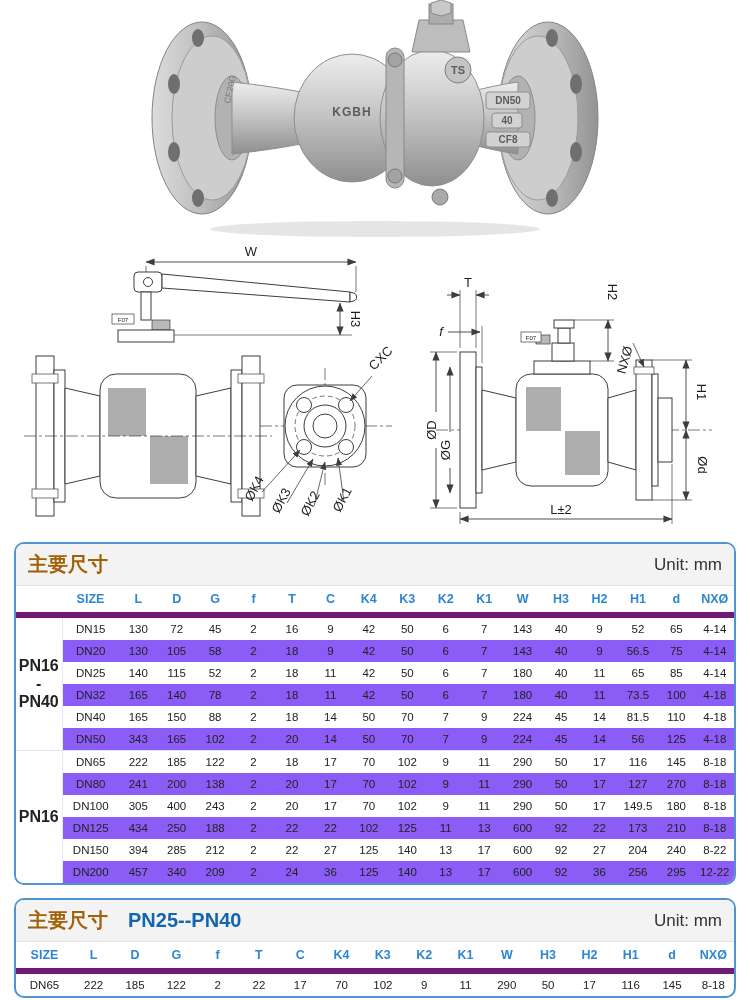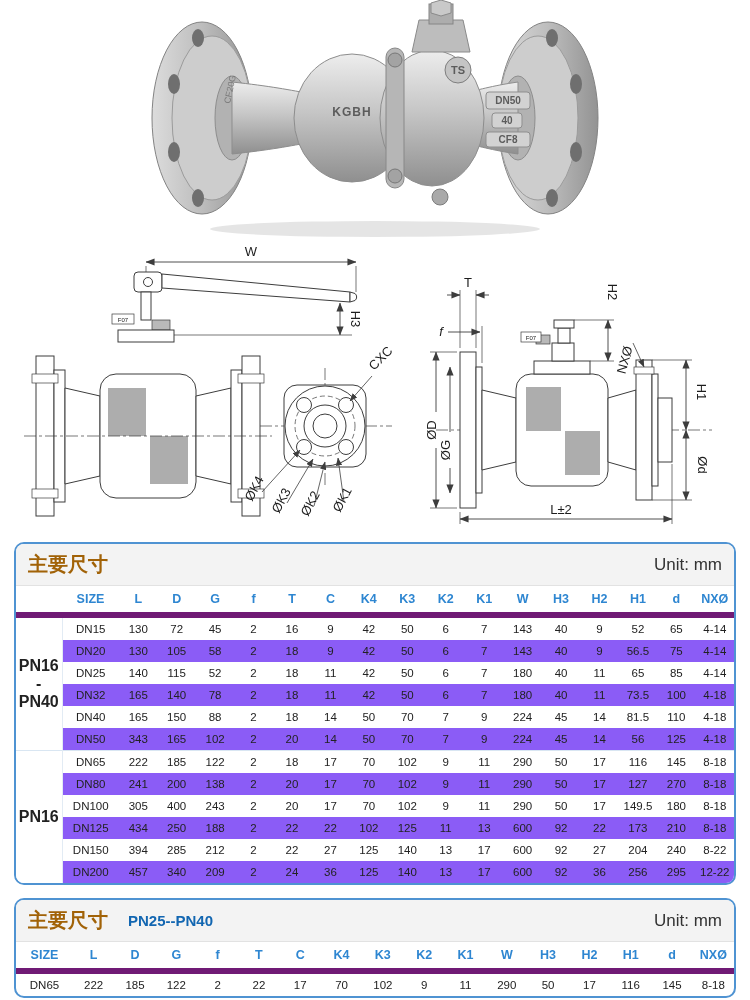--- a/index.html
+++ b/index.html
@@ -7,21 +7,21 @@
   body { font-family:"Liberation Sans","DejaVu Sans",sans-serif; }
   .page { position:relative; width:750px; height:1000px; overflow:hidden; background:#fff; }
 
   .photo { height:240px; display:flex; justify-content:center; align-items:flex-start; }
   .drawings { height:300px; }
 
   .card { margin:2px 14px 0; border:2px solid #4f93d2; border-radius:10px; overflow:hidden; background:#fff; }
   .card + .card { margin-top:13px; }
   .title-bar { display:flex; align-items:center; background:#f3f3f3; border-bottom:1px solid #e2e2e2; padding:7px 12px; }
   .title-text { color:#a16207; font-weight:bold; font-size:20px; }
-  .subtitle-text { color:#1266b1; font-weight:bold; font-size:15px; margin-left:20px; }
+  .subtitle-text { color:#1266b1; font-weight:bold; font-size:20px; margin-left:20px; }
   .unit { margin-left:auto; color:#333; font-size:17px; }
 
   table.dim-table { width:100%; border-collapse:collapse; font-size:11.5px; color:#222; table-layout:fixed; }
   .dim-table th { color:#2e86d1; font-size:12.5px; font-weight:bold; padding:6px 1px; border-bottom:6px solid #701a75; background:#fff; text-align:center; }
   .dim-table td { text-align:center; padding:5px 1px; }
   .dim-table tbody tr.alt { background:#8b5cf6; }
   .dim-table td.size-cell { font-weight:normal; }
   .dim-table td.group-cell { font-weight:bold; background:#fff; border-right:1px solid #e2ebf4; font-size:16px; }
   .dim-table tr.group-start td { border-top:1px solid #d9e6f2; }
   th.group-col { width:46px; }

